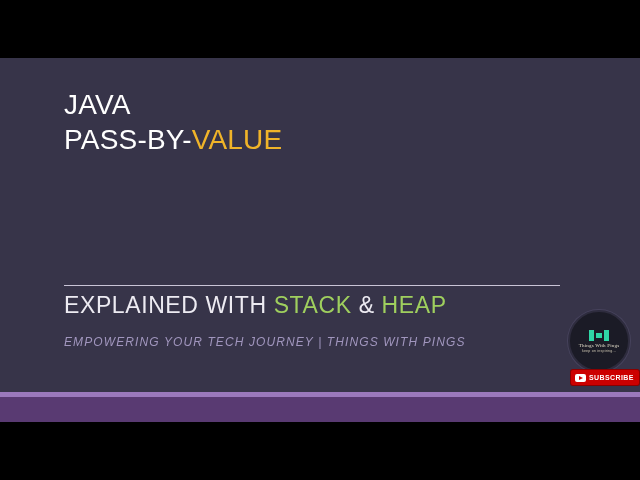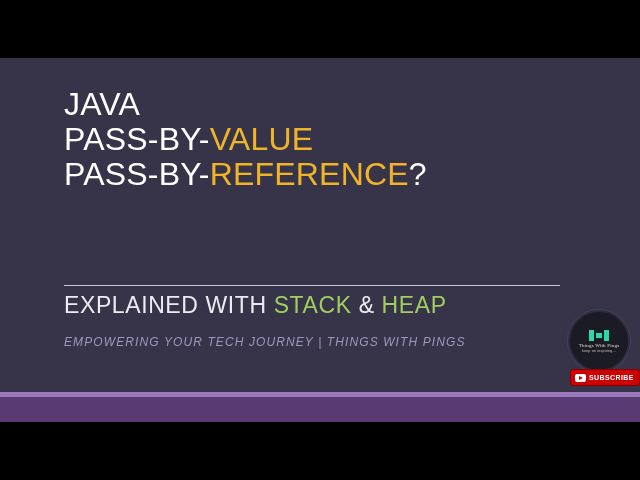--- a/index.html
+++ b/index.html
@@ -43,21 +43,21 @@
   }
 
   
   .title-block {
     position: absolute;
     left: 64px;
     top: 29px;
     width: 500px;
   }
   .title-line {
-    font-size: 32px;
+    font-size: 28px;
     line-height: 35px;
     font-weight: 400;
     letter-spacing: 0.2px;
     color: #FFFFFF;
     white-space: nowrap;
   }
   .hl-gold { color: #F0B429; text-align: right; }
 
   
   .divider {
@@ -207,23 +207,20 @@
 
   <div class="slide">
 
     <div class="title-block">
       <div class="title-line">
         <span>JAVA</span>
       </div>
       <div class="title-line">
         <span>PASS-BY-</span><span class="hl-gold">VALUE</span>
       </div>
-      <div class="title-line">
-        <span>PASS-BY-</span><span class="hl-gold">REFERENCE</span><span>?</span>
-      </div>
     </div>
 
     <div class="divider"></div>
 
     <div class="subtitle">
       <span>EXPLAINED WITH </span><span class="hl-green">STACK</span><span class="amp"> &amp; </span><span class="hl-green">HEAP</span>
     </div>
 
     <div class="tagline">EMPOWERING YOUR TECH JOURNEY | THINGS WITH PINGS</div>
 

